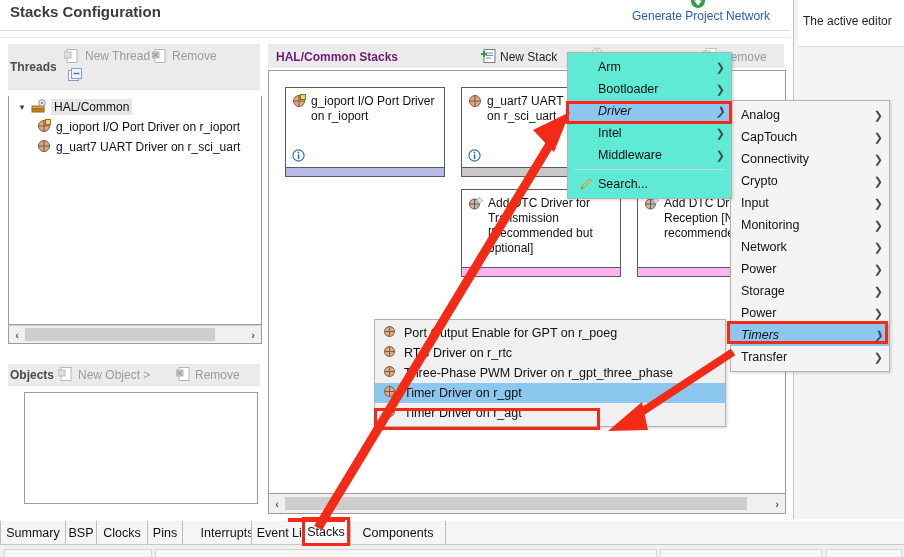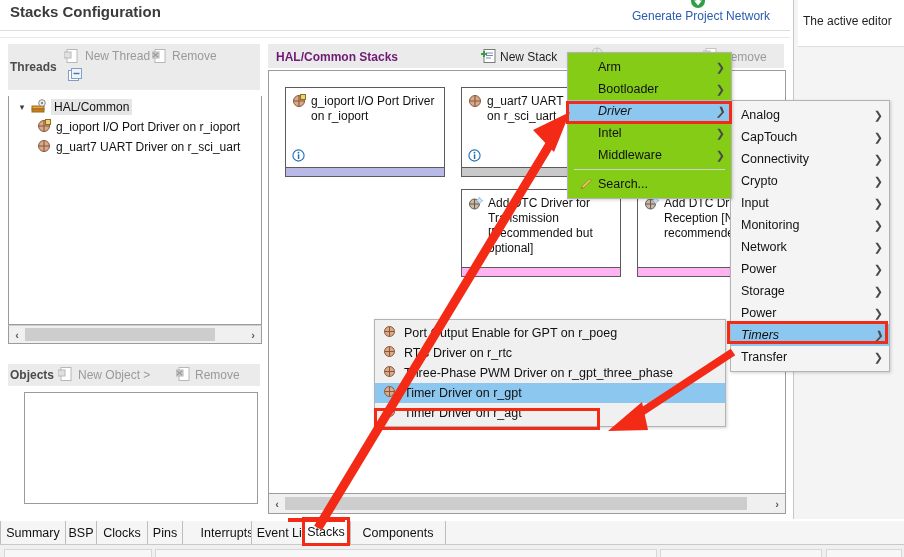--- a/index.html
+++ b/index.html
@@ -115,21 +115,21 @@
   #box-ioport .sb-bar{background:#b9b9e8;}
   #box-uart{left:192px;top:16px;width:160px;height:90px;}
   #box-uart .sb-bar{background:#c9c9c9;}
   #box-dtc-tx{left:192px;top:118px;width:160px;height:88px;}
   #box-dtc-tx .sb-bar{background:#ffb3f0;}
   #box-dtc-rx{left:368px;top:118px;width:160px;height:88px;}
   #box-dtc-rx .sb-bar{background:#ffb3f0;}
 
   
   #menu1{
-    left:567px;top:52px;width:163px;background:#84cc16;
+    left:567px;top:52px;width:163px;background:#5eead4;
     border:1px solid #b3b3b3;box-shadow:1px 1px 3px rgba(0,0,0,.18);
     padding:3px 0;
   }
   .mi{
     height:22px;display:flex;align-items:center;padding:0 6px 0 10px;
     font-size:12.5px;color:#111;position:relative;white-space:nowrap;
   }
   .mi .mi-label{flex:1;}
   .mi .chev{color:#4a4a4a;font-size:11px;padding-left:6px;}
   .mi.sel{background:#8cc7f0;font-style:italic;}

